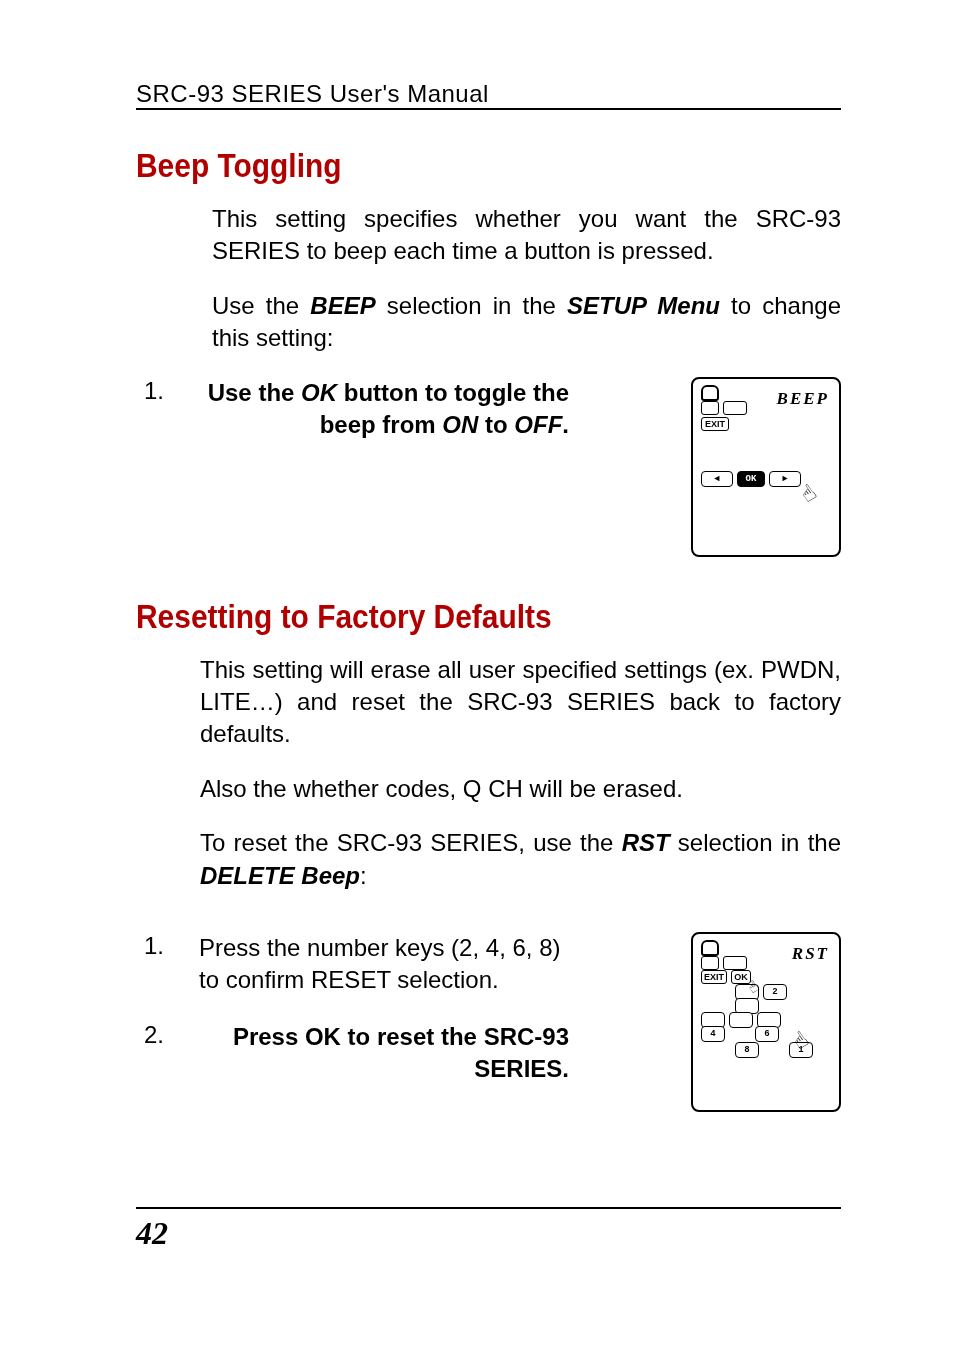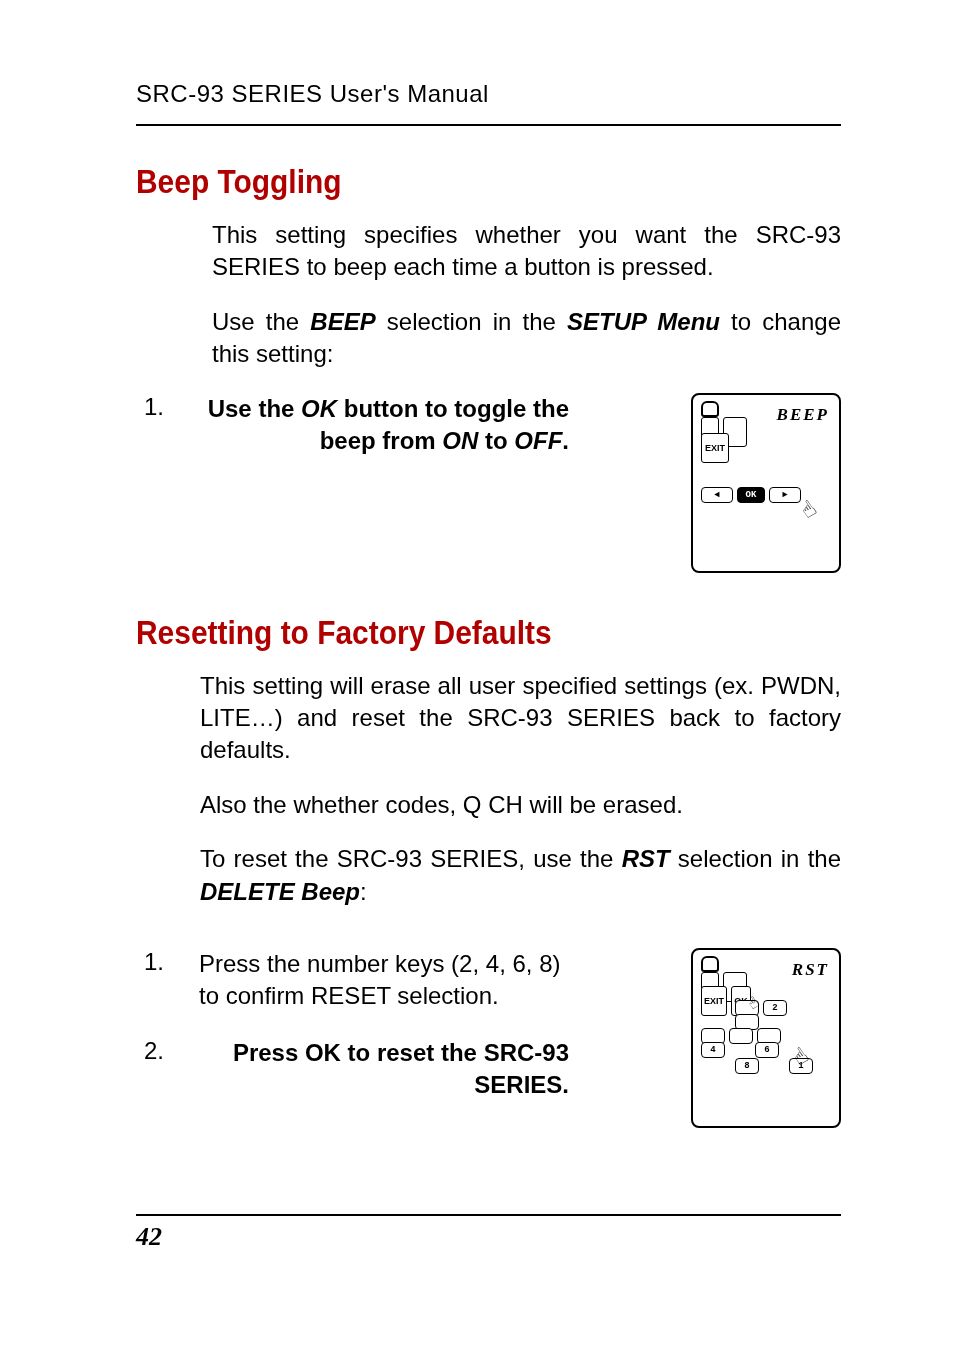--- a/index.html
+++ b/index.html
@@ -15,21 +15,21 @@
   .page {
     position: relative;
     width: 954px;
     height: 1352px;
     padding: 80px 113px 60px 136px;
     box-sizing: border-box;
   }
   .header {
     font-size: 24px;
     letter-spacing: 0.5px;
-    padding-bottom: 16px;
+    padding-bottom: 0;
     border-bottom: 2px solid #000;
     margin-bottom: 36px;
   }
   .section-title {
     font-family: "Arial Black", Impact, "Franklin Gothic Heavy", sans-serif;
     font-weight: 900;
     color: #b00000;
     font-size: 34px;
     letter-spacing: 0px;
     margin: 0 0 18px 0;
@@ -109,21 +109,21 @@
   .lcd .softkey {
     display: inline-flex;
     align-items: center;
     justify-content: center;
     border: 1.5px solid #000;
     border-radius: 3px;
     font-size: 9px;
     font-family: Arial, sans-serif;
     font-weight: bold;
     background: #fff;
-    height: 30px;
+    height: 14px;
     box-sizing: border-box;
   }
   .lcd .row { position: absolute; display: flex; gap: 4px; align-items: center; }
   .lcd .hand {
     position: absolute;
     width: 26px; height: 26px;
     font-size: 22px;
     transform: rotate(-35deg);
     pointer-events: none;
   }
@@ -145,21 +145,21 @@
     left: 136px;
     right: 113px;
     bottom: 100px;
     border-top: 2px solid #000;
     padding-top: 6px;
   }
   .page-number {
     font-family: "Times New Roman", serif;
     font-style: italic;
     font-weight: bold;
-    font-size: 26px;
+    font-size: 32px;
   }
 </style>
 </head>
 <body>
 
 <div class="page">
 
   <div class="header">SRC-93 SERIES User's Manual</div>
 
   <h2 class="section-title">Beep Toggling</h2>

